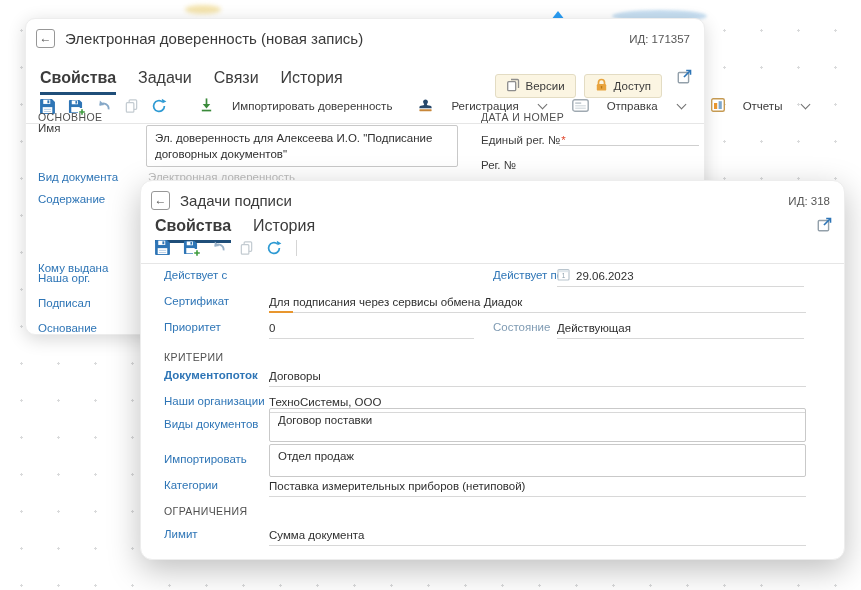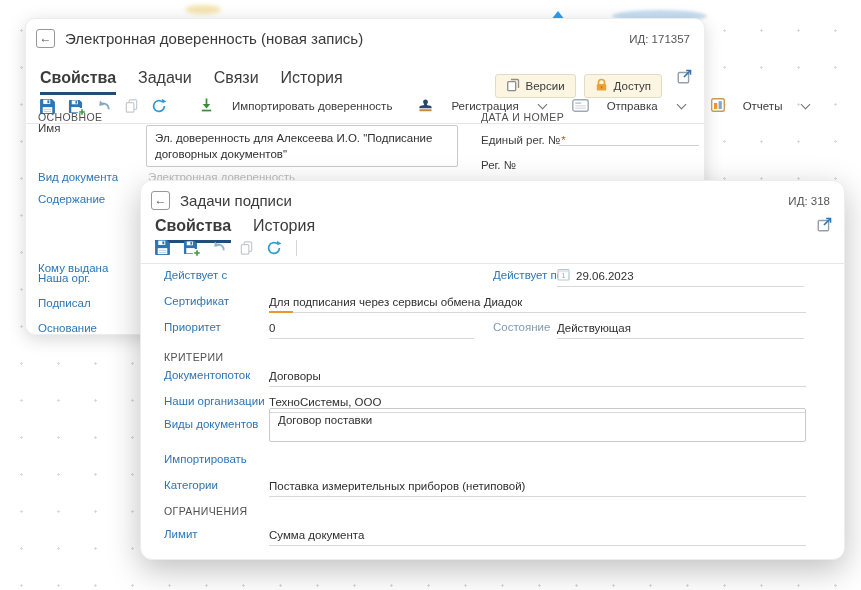--- a/index.html
+++ b/index.html
@@ -281,30 +281,31 @@
     <div class="uval" style="left:128px;top:110px;width:537px;">Для подписания через сервисы обмена Диадок</div>
     <div class="spell" style="left:128px;top:130px;width:24px;"></div>
 
     <div class="f-link" style="left:23px;top:140px;">Приоритет</div>
     <div class="uval" style="left:128px;top:136px;width:205px;">0</div>
     <div class="f-link muted" style="left:352px;top:140px;">Состояние</div>
     <div class="uval" style="left:416px;top:136px;width:247px;">Действующая</div>
 
     <div class="f-sec" style="left:23px;top:170px;">КРИТЕРИИ</div>
 
-    <div class="f-link" style="left:23px;top:188px;">Документопоток</div>
+    <div class="f-link" style="left:23px;top:188px;font-weight:bold;">Документопоток</div>
     <div class="uval" style="left:128px;top:184px;width:537px;">Договоры</div>
 
     <div class="f-link" style="left:23px;top:214px;">Наши организации</div>
     <div class="uval" style="left:128px;top:210px;width:537px;">ТехноСистемы, ООО</div>
 
     <div class="f-link" style="left:23px;top:237px;">Виды документов</div>
     <div class="boxval" style="left:128px;top:227px;width:537px;height:34px;">Договор поставки</div>
 
     <div class="f-link" style="left:23px;top:272px;">Импортировать</div>
+    <div class="boxval" style="left:128px;top:263px;width:537px;height:33px;">Отдел продаж</div>
 
     <div class="f-link" style="left:23px;top:298px;">Категории</div>
     <div class="uval" style="left:128px;top:294px;width:537px;">Поставка измерительных приборов (нетиповой)</div>
 
     <div class="f-sec" style="left:23px;top:324px;">ОГРАНИЧЕНИЯ</div>
 
     <div class="f-link" style="left:23px;top:347px;">Лимит</div>
     <div class="uval" style="left:128px;top:343px;width:537px;">Сумма документа</div>
   </section>
 </div>

